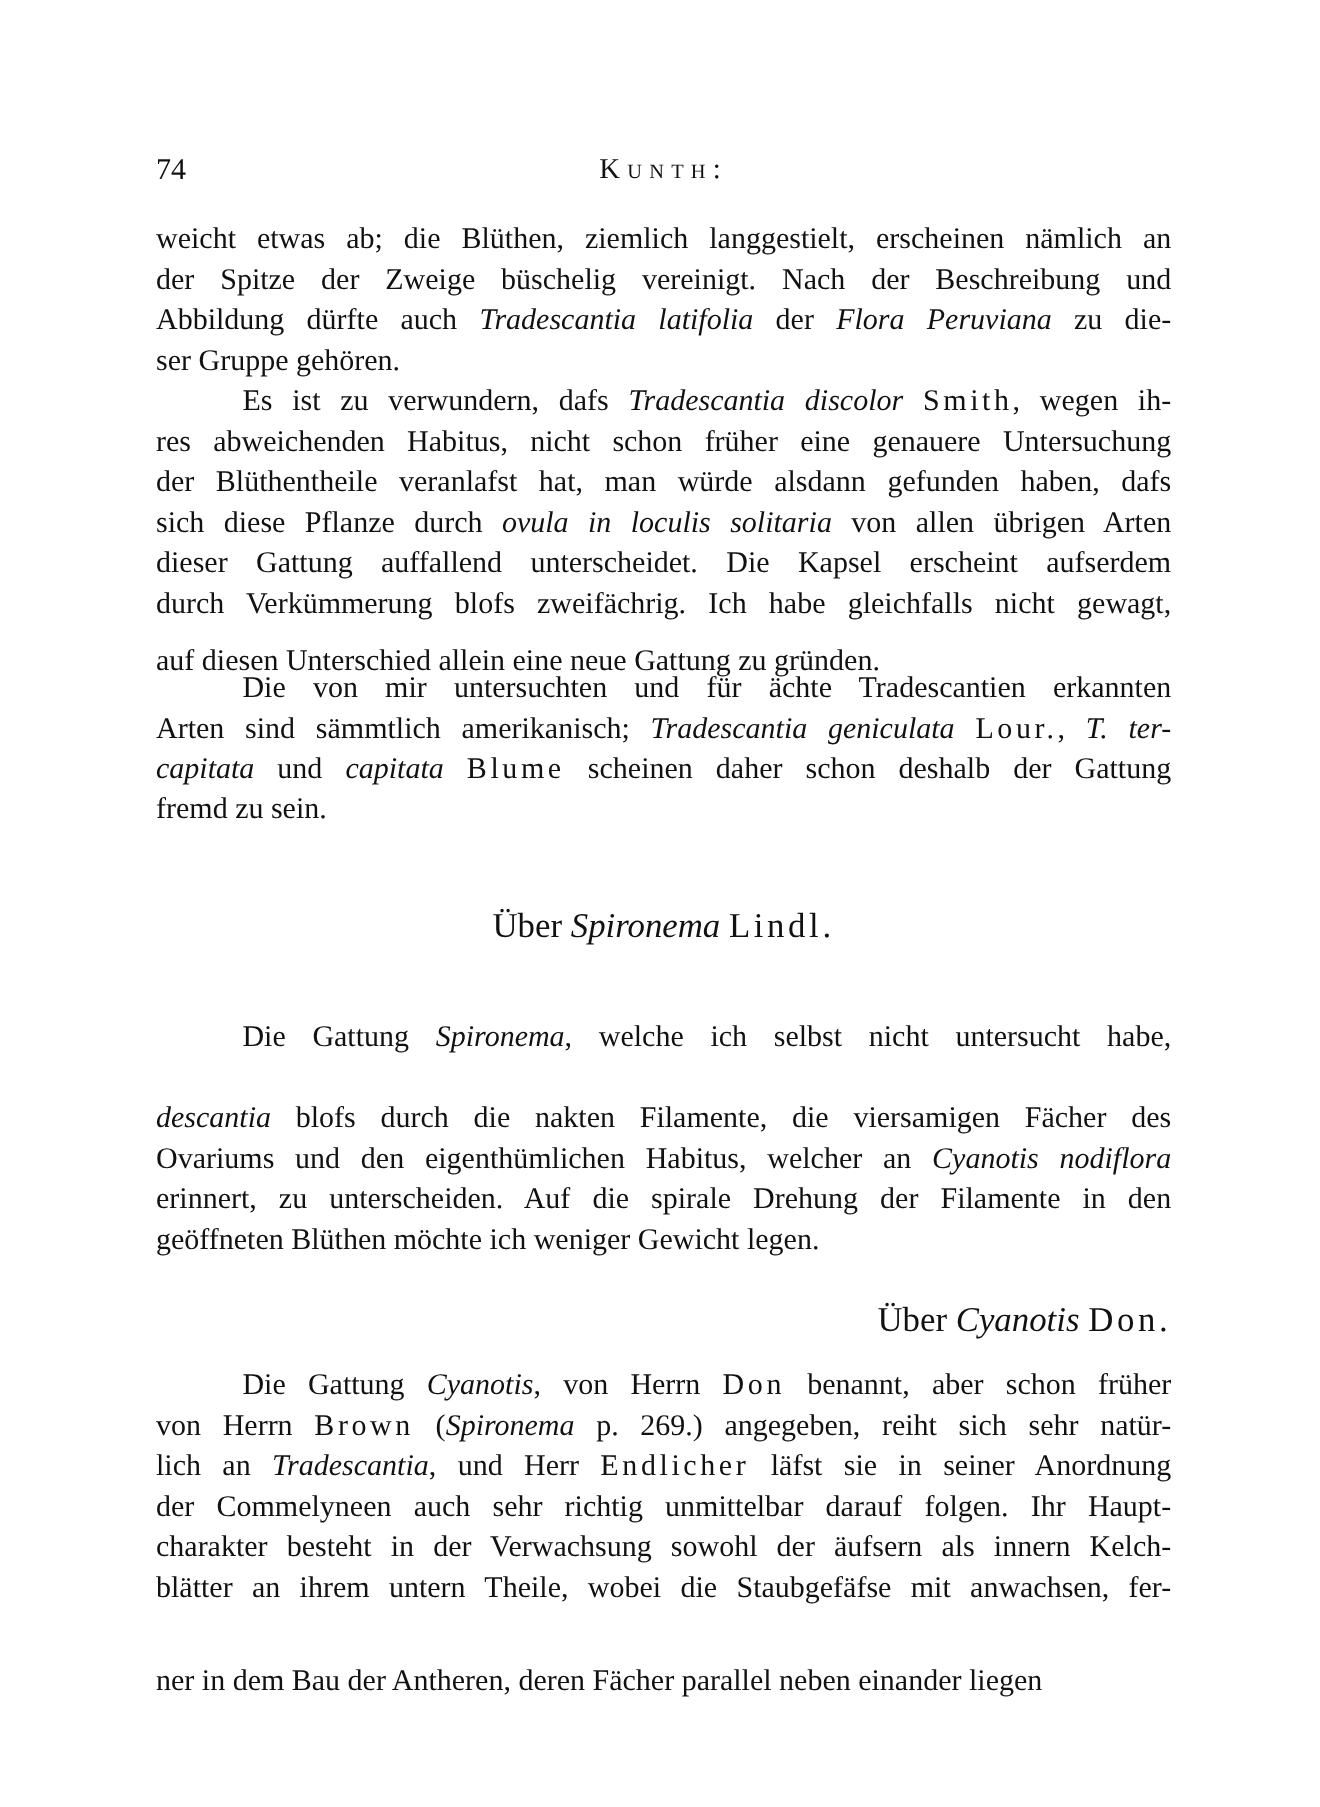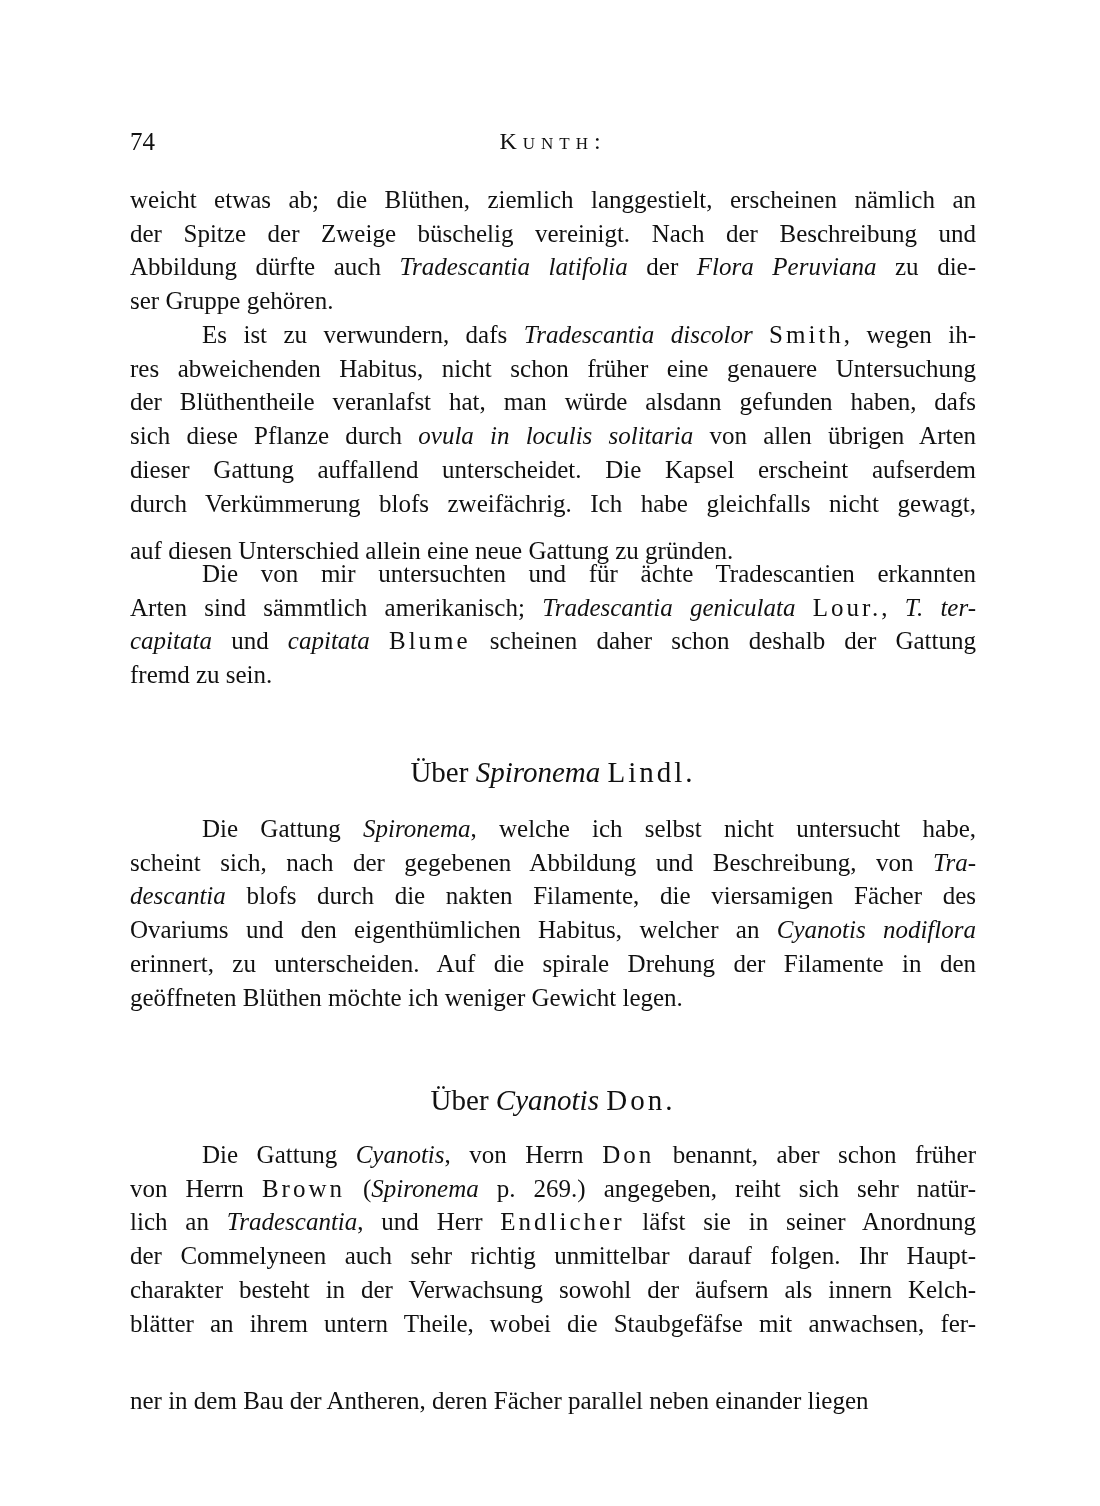--- a/index.html
+++ b/index.html
@@ -49,29 +49,28 @@
         <div class="line" style="top: 168.5px;">durch Verkümmerung blofs zweifächrig. Ich habe gleichfalls nicht gewagt,</div>
         <div class="line last" style="top: 216px; font-family: Liberation Serif, serif;">auf diesen Unterschied allein eine neue Gattung zu gründen.</div>
       </div>
       <div class="block" style="top: 557px; height: 134.8px;">
         <div class="line indent" style="top: 0px;">Die von mir untersuchten und für ächte Tradescantien erkannten</div>
         <div class="line" style="top: 33.7px;">Arten sind sämmtlich amerikanisch; <i>Tradescantia geniculata</i> <span class="sp">Lour.</span>, <i>T. ter-</i></div>
         <div class="line" style="top: 67.4px;"><i>capitata</i> und <i>capitata</i> <span class="sp">Blume</span> scheinen daher schon deshalb der Gattung</div>
         <div class="line last" style="top: 101.1px;">fremd zu sein.</div>
       </div>
       <div class="heading" style="top: 752px;">Über <i>Spironema</i> <span class="sp">Lindl.</span></div>
-      <div class="block" style="top: 812px; height: 202.2px;">
+      <div class="block" style="top: 848px; height: 202.2px;">
         <div class="line indent" style="top: 0px;">Die Gattung <i>Spironema</i>, welche ich selbst nicht untersucht habe,</div>
-        <div class="line" style="top: 33.7px;">scheint sich, nach der gegebenen Abbildung und Beschreibung, von <i>Tra-</i></div>
         <div class="line" style="top: 67.4px;"><i>descantia</i> blofs durch die nakten Filamente, die viersamigen Fächer des</div>
         <div class="line" style="top: 101.1px;">Ovariums und den eigenthümlichen Habitus, welcher an <i>Cyanotis nodiflora</i></div>
         <div class="line" style="top: 134.8px;">erinnert, zu unterscheiden. Auf die spirale Drehung der Filamente in den</div>
         <div class="line last" style="top: 168.5px;">geöffneten Blüthen möchte ich weniger Gewicht legen.</div>
       </div>
-      <div class="heading" style="top: 1080px;">Über <i>Cyanotis</i> <span class="sp">Don.</span></div>
+      <div class="heading" style="top: 1080px; text-align: right;">Über <i>Cyanotis</i> <span class="sp">Don.</span></div>
       <div class="block" style="top: 1138px; height: 235.9px;">
         <div class="line indent" style="top: 0px;">Die Gattung <i>Cyanotis</i>, von Herrn <span class="sp">Don</span> benannt, aber schon früher</div>
         <div class="line" style="top: 33.7px;">von Herrn <span class="sp">Brown</span> (<i>Spironema</i> p. 269.) angegeben, reiht sich sehr natür-</div>
         <div class="line" style="top: 67.4px;">lich an <i>Tradescantia</i>, und Herr <span class="sp">Endlicher</span> läfst sie in seiner Anordnung</div>
         <div class="line" style="top: 101.1px;">der Commelyneen auch sehr richtig unmittelbar darauf folgen. Ihr Haupt-</div>
         <div class="line" style="top: 134.8px;">charakter besteht in der Verwachsung sowohl der äufsern als innern Kelch-</div>
         <div class="line" style="top: 168.5px;">blätter an ihrem untern Theile, wobei die Staubgefäfse mit anwachsen, fer-</div>
         <div class="line last" style="top: 202.2px; margin-top: 44px;">ner in dem Bau der Antheren, deren Fächer parallel neben einander liegen</div>
       </div>
     </div>

